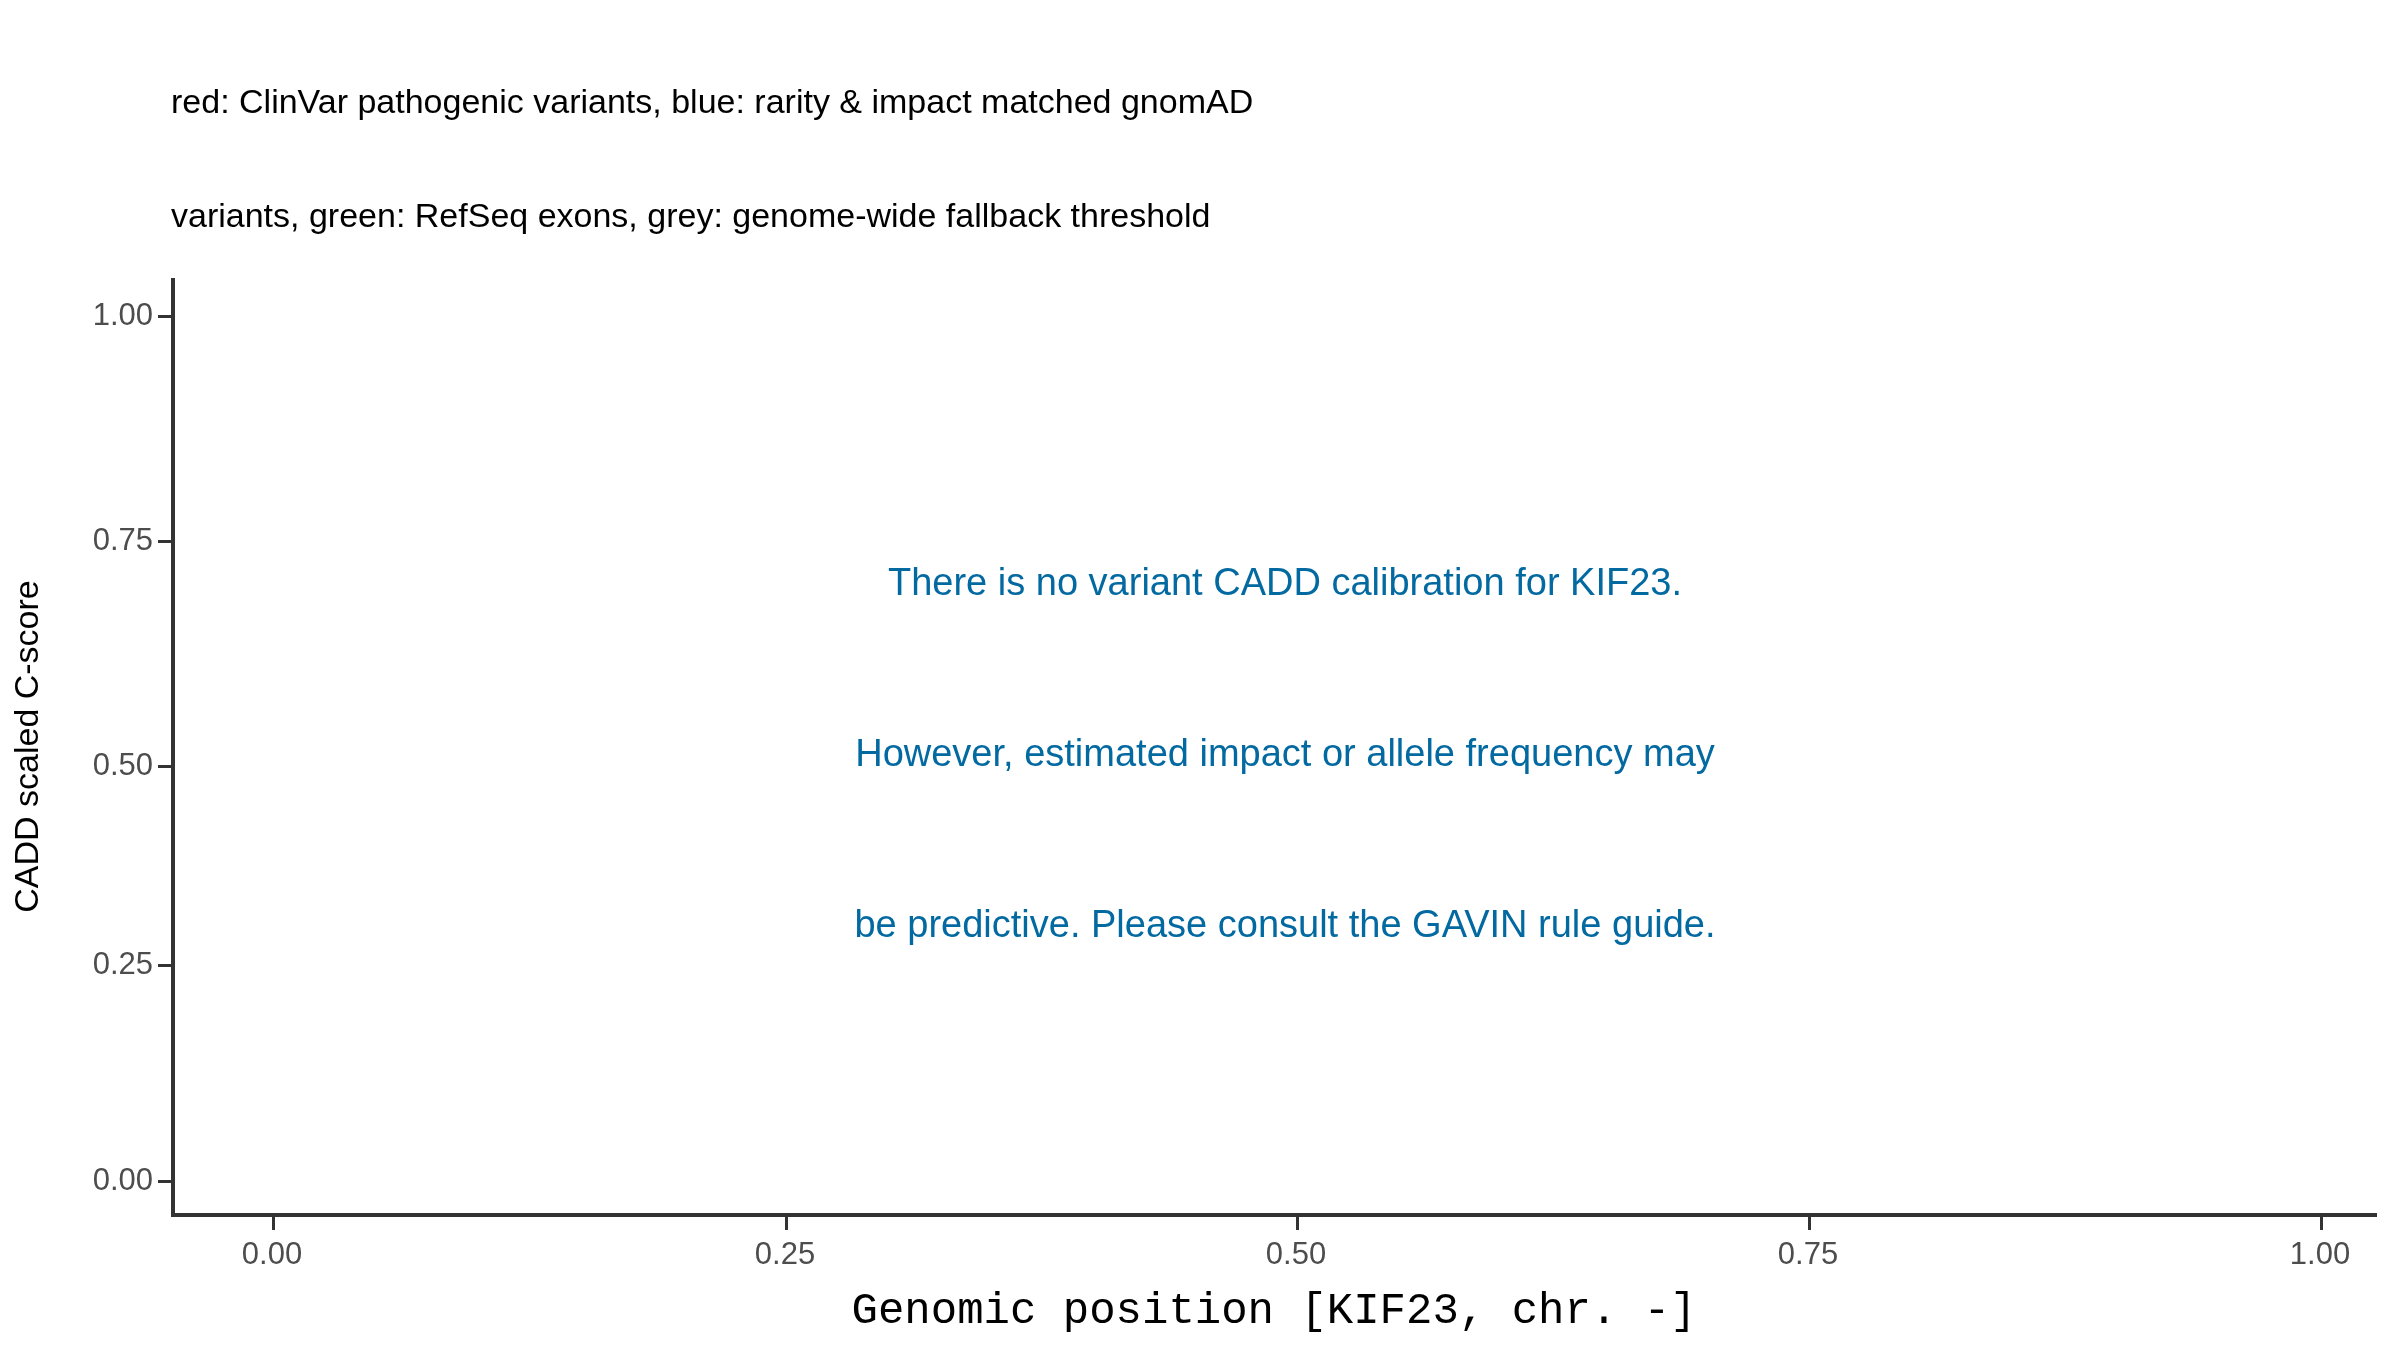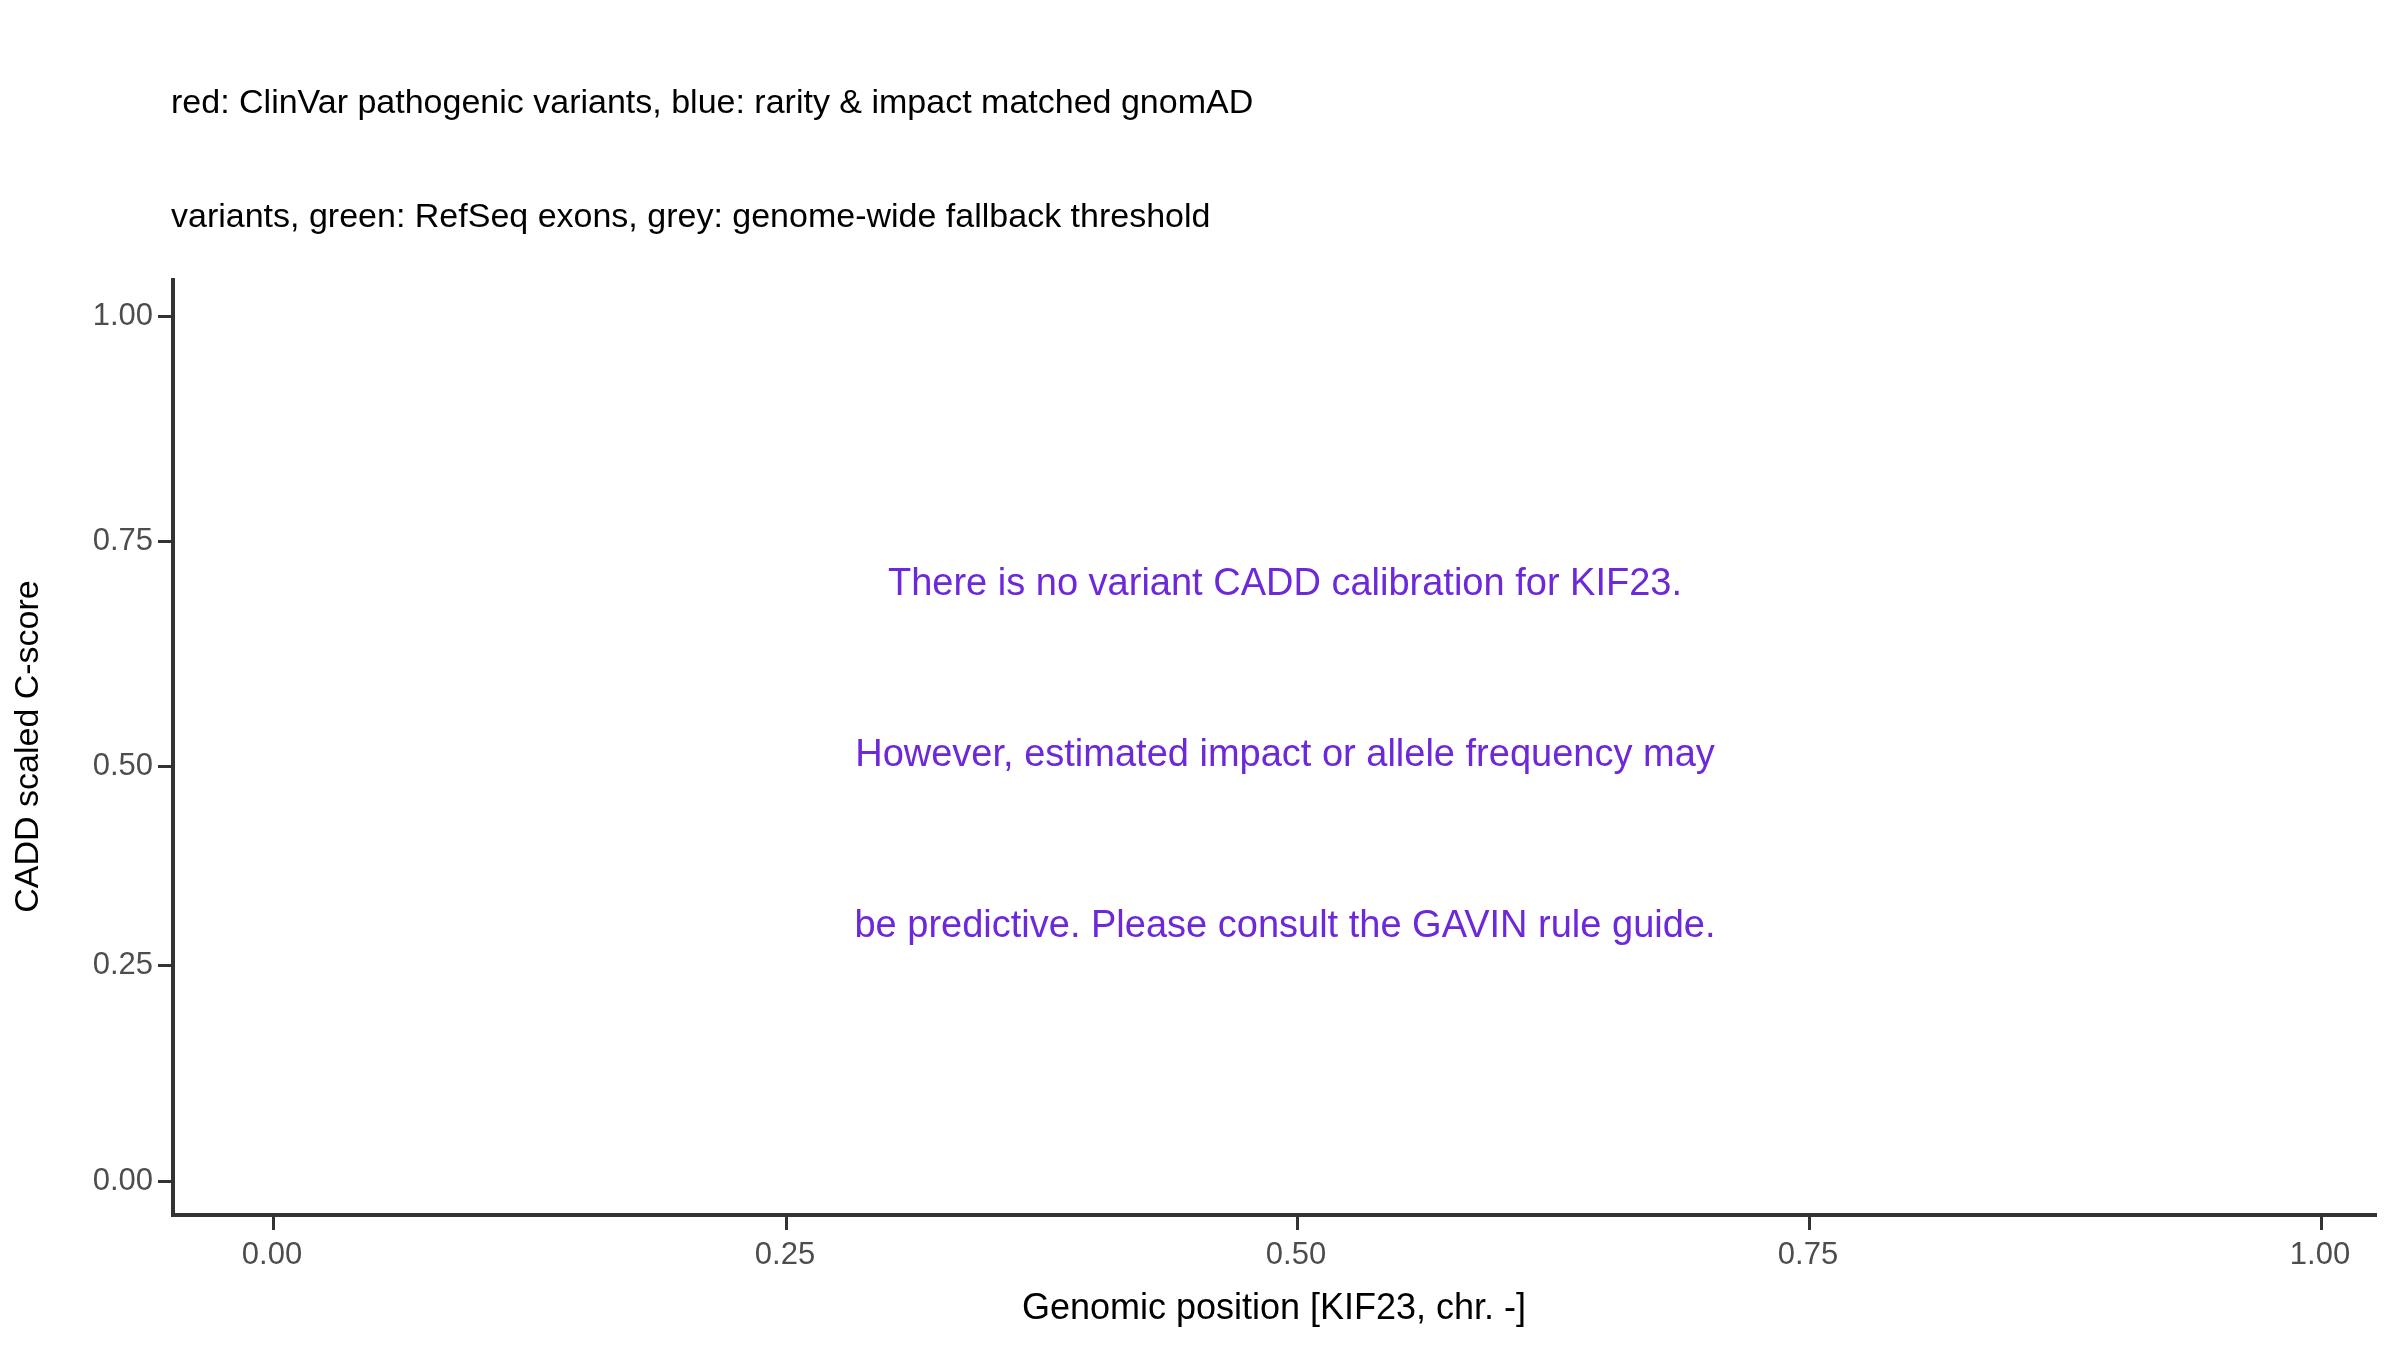--- a/index.html
+++ b/index.html
@@ -58,21 +58,21 @@
 
   
   #panel-annotation {
     position: absolute;
     left: 285px;
     top: 440px;
     width: 2000px;
     font-size: 38px;
     line-height: 57px;
     text-align: center;
-    color: #6d28d9;
+    color: #0369a1;
     white-space: pre;
   }
   #panel-annotation .ann-line { display: block; }
 
   
   .tick-mark-y {
     position: absolute;
     width: 13px;
     height: 3px;
     background: #333333;
@@ -104,23 +104,24 @@
     transform: translateX(-50%);
   }
 
   
   #axis-title-x {
     position: absolute;
     left: 171px;
     top: 1286px;
     width: 2206px;
     text-align: center;
-    font-size: 36px;
+    font-size: 44px;
     color: #000000;
     white-space: nowrap;
+    font-family: Liberation Mono, monospace;
   }
   #axis-title-y {
     position: absolute;
     left: 0px;
     top: 278px;
     width: 937px;
     height: 52px;
     line-height: 52px;
     text-align: center;
     font-size: 34px;

